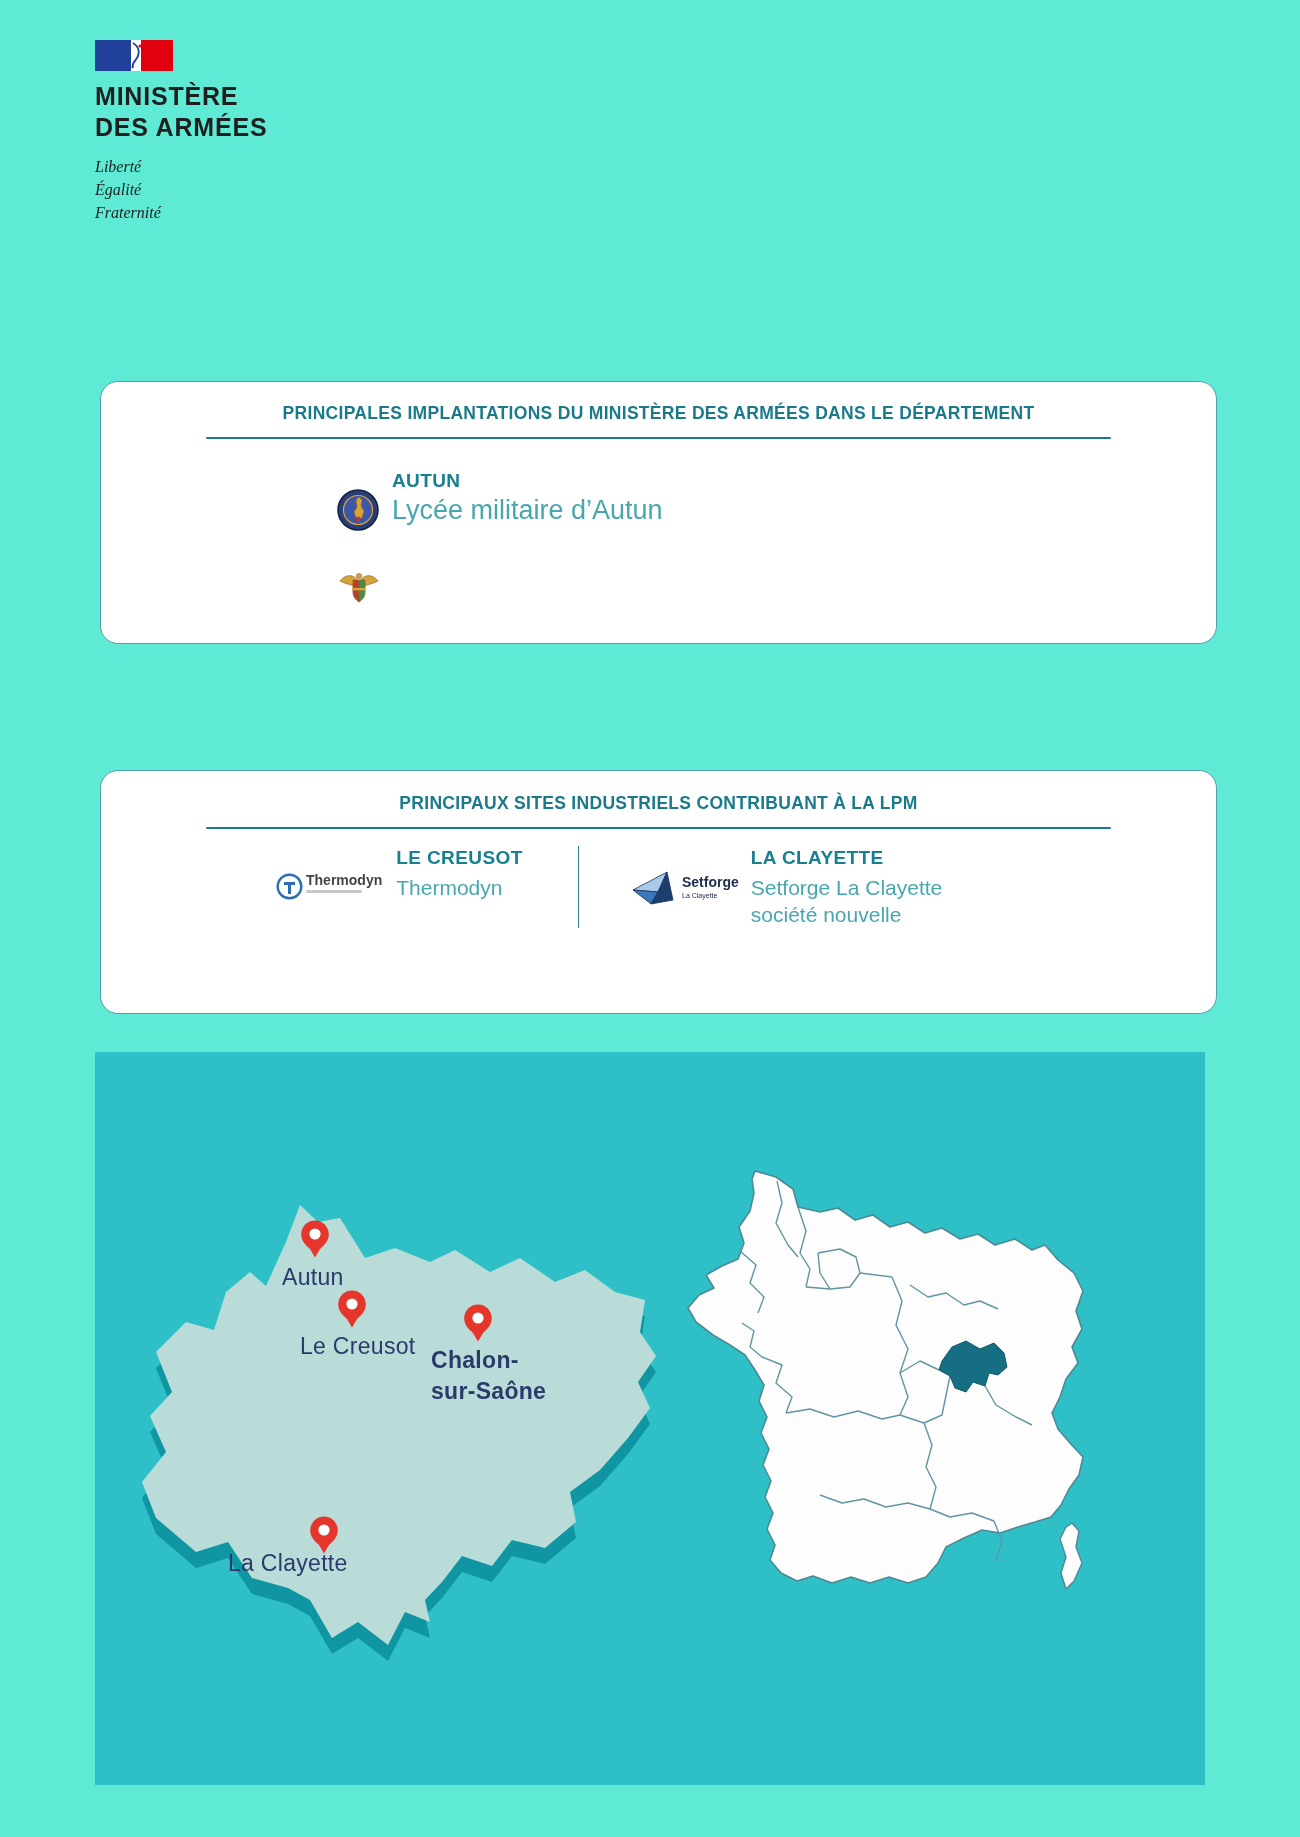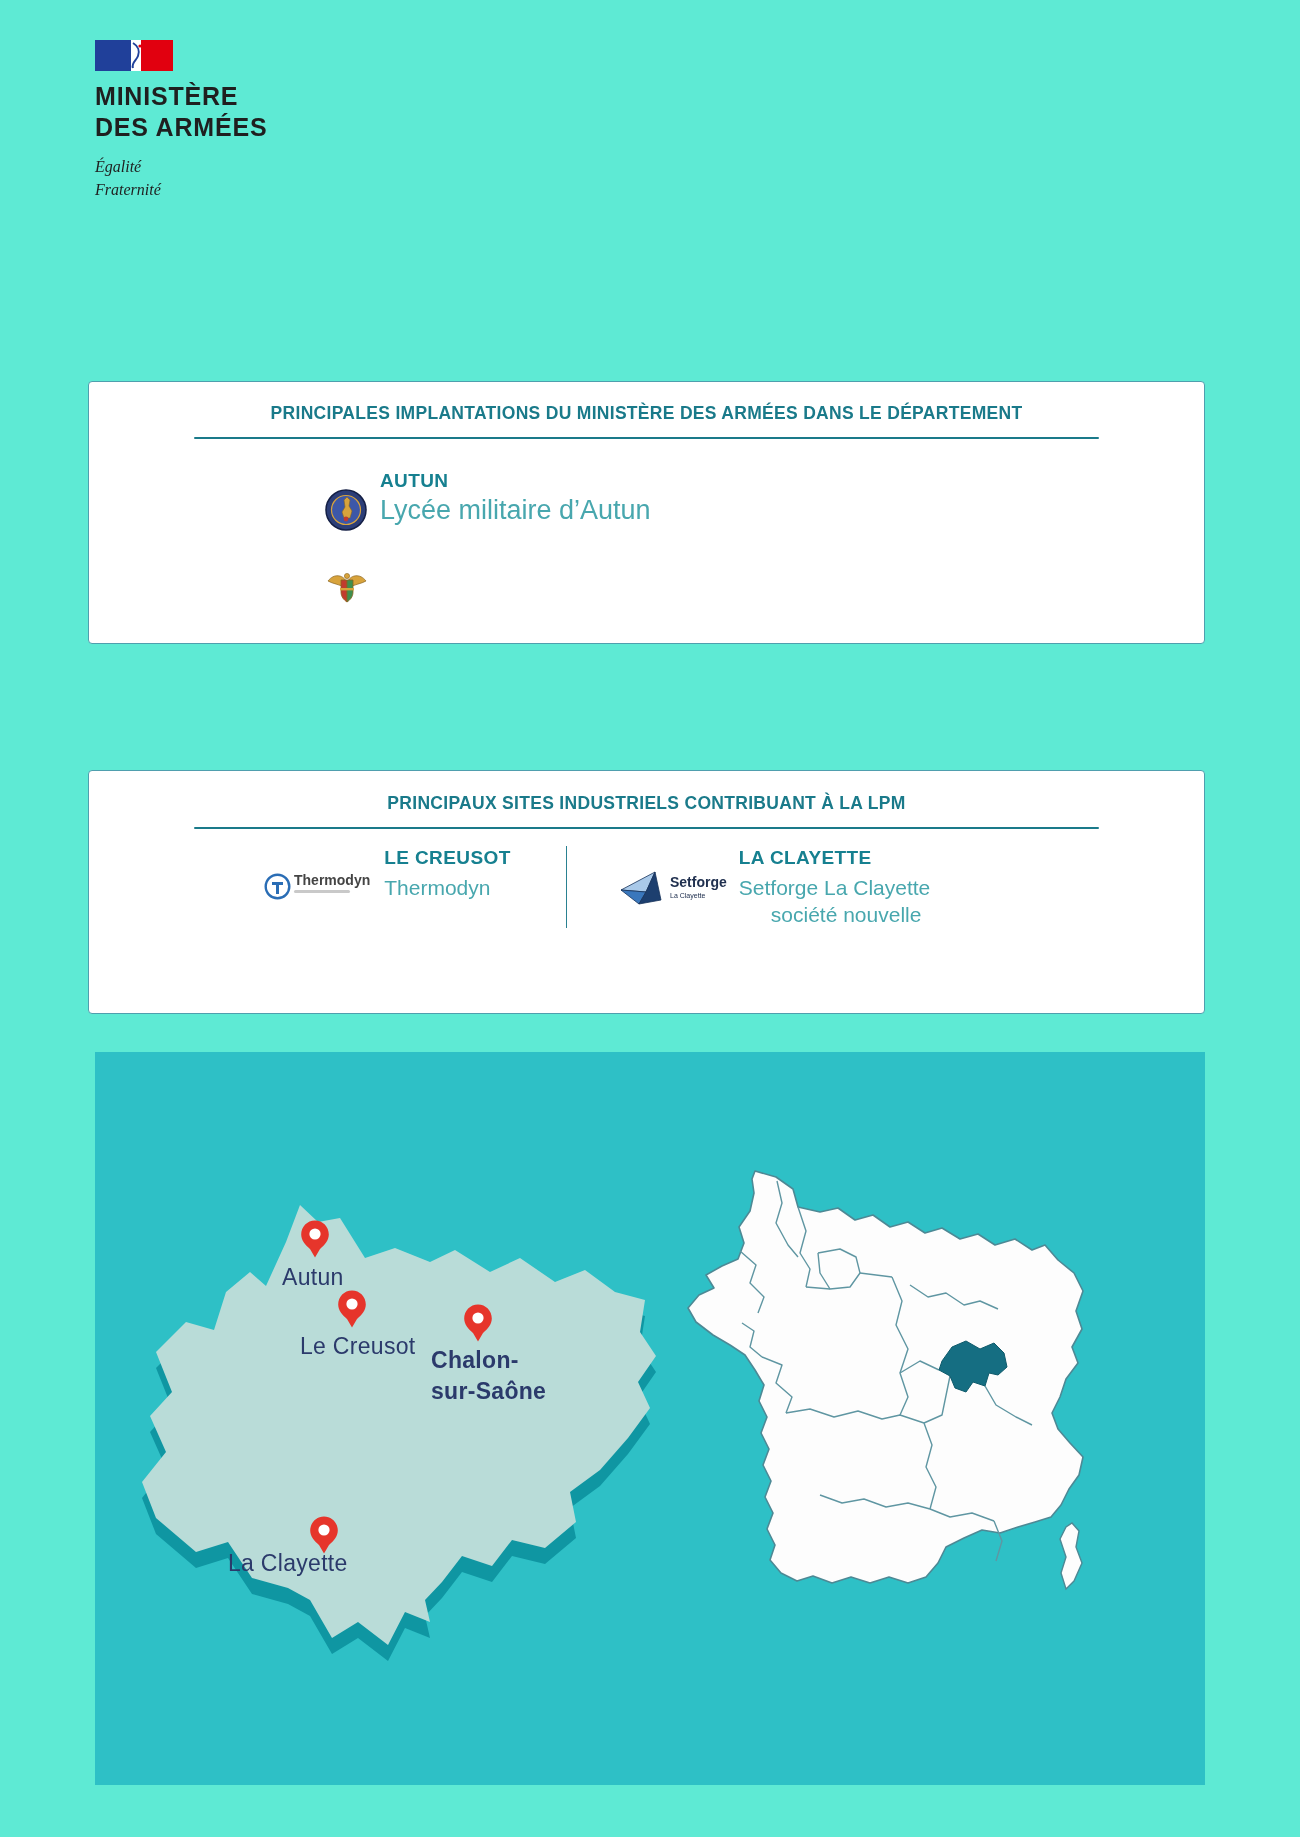--- a/index.html
+++ b/index.html
@@ -10,21 +10,21 @@
   .gov-block{position:absolute;left:95px;top:40px;width:420px;}
   .flag{display:flex;align-items:stretch;height:31px;width:78px;position:relative;}
   .flag .blue{width:36px;background:#20409a;}
   .flag .gap{width:10px;background:#ffffff;position:relative;}
   .flag .gap svg{position:absolute;left:-6px;top:1px;}
   .flag .red{width:32px;background:#e1000f;}
   .ministry-name{margin-top:10px;font-size:25px;font-weight:700;letter-spacing:0.8px;line-height:31px;color:#1f1f1f;}
   .motto{margin-top:12px;font-family:"Liberation Serif",serif;font-style:italic;font-size:16px;line-height:23px;color:#1f1f1f;}
 
   
-  .tealbox{position:absolute;left:88px;width:1117px;border:1.6px solid #4f9fae;border-radius:4px;background:#ffffff;box-sizing:border-box;}
+  .tealbox{position:absolute;left:100px;width:1117px;border:1.6px solid #4f9fae;border-radius:18px;background:#ffffff;box-sizing:border-box;}
   .box1{top:381px;height:263px;}
   .box2{top:770px;height:244px;}
   .box-title{margin-top:21px;text-align:center;font-size:17.5px;font-weight:700;letter-spacing:0.3px;color:#1a7a8a;}
   .box2 .box-title{margin-top:22px;}
   .box-rule{width:905px;height:2px;background:#1a7a8a;margin:13px auto 0 auto;border-radius:1px;}
 
   .entries{margin:30px 0 0 236px;}
   .entry{display:flex;margin-bottom:15px;}
   .entry .badge{width:42px;margin-right:13px;flex:0 0 42px;}
   .entry .etext .city{font-size:19px;font-weight:700;letter-spacing:0.4px;color:#168090;line-height:24px;}
@@ -69,20 +69,21 @@
           <circle cx="15" cy="5" r="1.6" fill="#e1000f"></circle>
         </svg>
       </div>
       <div class="red"></div>
     </div>
     <div class="ministry-name">
       <div>MINISTÈRE</div>
       <div>DES ARMÉES</div>
     </div>
     <div class="motto">
+      <div>Liberté</div>
       <div>Égalité</div>
       <div>Fraternité</div>
     </div>
   </div>
 
   <div class="tealbox box1">
     <div class="box-title">PRINCIPALES IMPLANTATIONS DU MINISTÈRE DES ARMÉES DANS LE DÉPARTEMENT</div>
     <div class="box-rule"></div>
 
     <div class="entries">
@@ -151,21 +152,21 @@
             <polygon points="27,23 36,3 42,31 20,35" fill="#1d3f6f" stroke="#16325a" stroke-width="0.8"></polygon>
           </svg>
           <div class="sword">
             <div class="swname">Setforge</div>
             <div class="swsub">La Clayette</div>
           </div>
         </div>
         <div class="site">
           <div class="city">LA CLAYETTE</div>
           <div class="desc">Setforge La Clayette</div>
-          <div class="desc" style="margin-top:0;margin-left:32px;">société nouvelle</div>
+          <div class="desc" style="margin-top:0;">société nouvelle</div>
         </div>
       </div>
 
     </div>
   </div>
 
   <div class="map-panel">
 
     <svg class="dept-svg" width="560" height="495" viewBox="0 0 560 495">
       <g transform="translate(0,16)">

